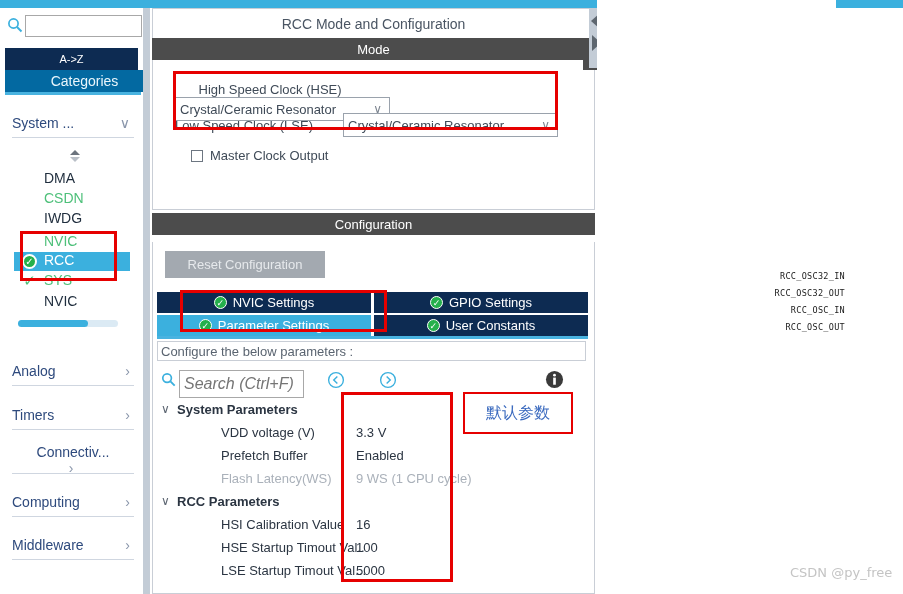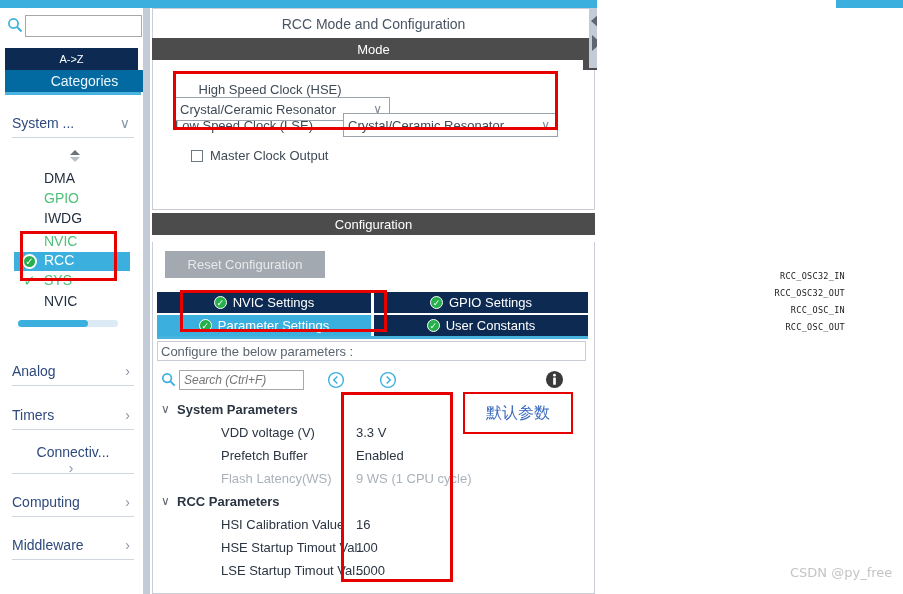--- a/index.html
+++ b/index.html
@@ -121,22 +121,22 @@
   .tab-bottomline { position:absolute; left:4px; top:94px; width:431px; height:3px; background:#49b3e0; }
 
   .cfg-hint {
     position:absolute; left:4px; top:99px; width:429px; height:20px;
     border:1px solid #c9ced6; background:#fff;
     font-size:13px; color:#5a6470; display:flex; align-items:center; padding-left:3px;
   }
   .srow { position:absolute; left:4px; top:125px; width:429px; height:26px; }
   .srow .sicon { position:absolute; left:4px; top:5px; width:15px; height:15px; }
   .srow .sbox {
-    position:absolute; left:22px; top:3px; width:125px; height:20px;
-    border:1px solid #a8a8a8; background:#fff; font-size:12px; color:#3b82f6;
+    position:absolute; left:22px; top:3px; width:125px; height:28px;
+    border:1px solid #a8a8a8; background:#fff; font-size:16px; color:#3b82f6;
     font-style:italic; padding-left:4px; font-family:"Liberation Sans", sans-serif;
   }
   .navbtn { position:absolute; top:4px; width:18px; height:18px; }
   .infoicon { position:absolute; right:22px; top:3px; width:19px; height:19px; }
 
   .tree { position:absolute; left:8px; top:157px; width:425px; }
   .trow { position:relative; height:23px; font-size:13px; color:#2b3542; }
   .trow .tw { position:absolute; left:0; top:3px; color:#5d6672; font-size:12px; }
   .trow .grp { position:absolute; left:16px; top:3px; font-weight:bold; }
   .trow .pname { position:absolute; left:60px; top:3px; }
@@ -205,21 +205,21 @@
         <polygon points="7,0 12,5 2,5" fill="#6b737d"></polygon>
         <polygon points="2,7 12,7 7,12" fill="#b9bfc7"></polygon>
       </svg>
     </div>
 
     <div class="sb-item dark" style="top:162px;">
       <span>DMA</span>
       </div>
 
     <div class="sb-item green" style="top:182px;">
-      <span>GPIO</span>
+      <span>CSDN</span>
       </div>
 
     <div class="sb-item dark" style="top:202px;">
       <span>IWDG</span>
       </div>
 
     <div class="sb-item green" style="top:225px;">
       <span>NVIC</span>
       </div>
 

